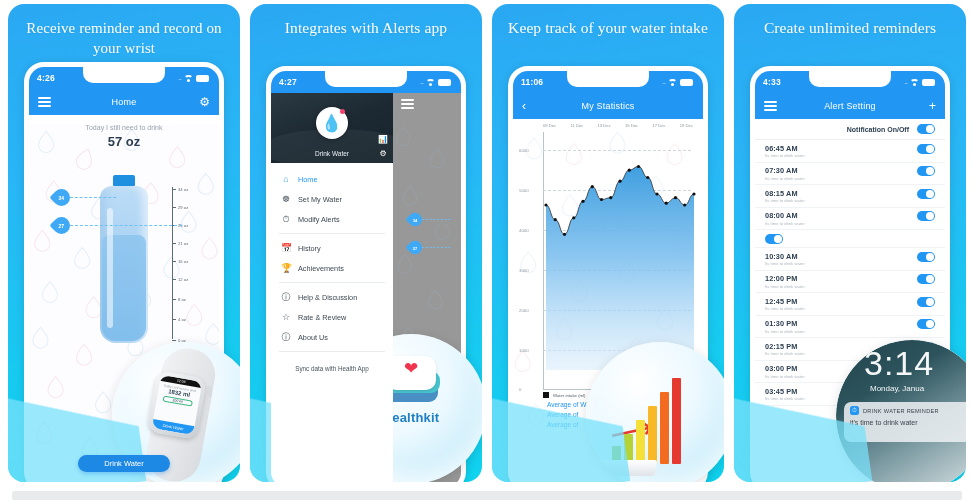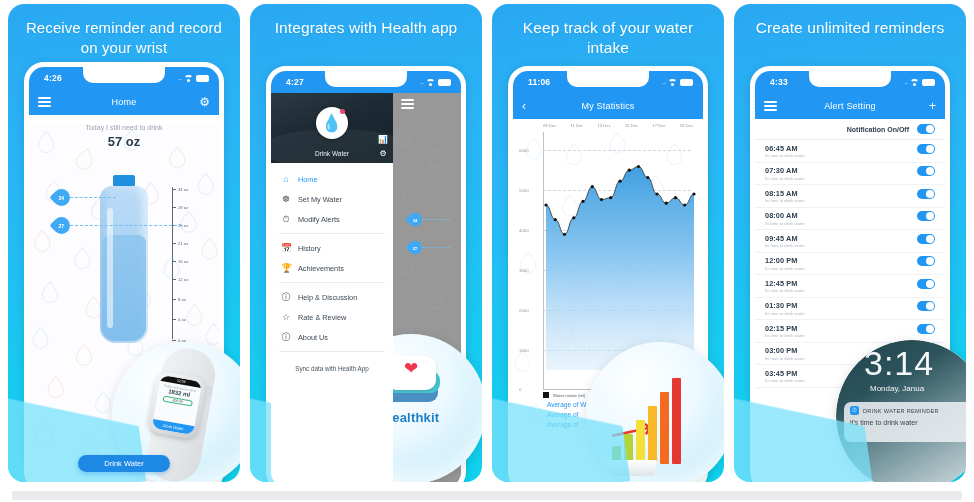--- a/index.html
+++ b/index.html
@@ -20,20 +20,21 @@
   .panel.p2 { left:250px; }
   .panel.p3 { left:492px; }
   .panel.p4 { left:734px; }
 
   .panel-title {
     position:absolute; top:14px; left:10px; right:10px;
     text-align:center; color:#fff;
     font-size:15.5px; font-weight:400; line-height:20px;
     letter-spacing:.1px;
     text-shadow:0 1px 2px rgba(0,0,0,.08);
+    font-family:Liberation Serif, serif;
   }
   .panel.p1 .panel-title { font-size:15px; }
 
   
   .panel::after {
     content:""; position:absolute; left:-20px; bottom:-10px;
     width:150px; height:130px;
     background:linear-gradient(200deg, rgba(255,255,255,0) 40%, rgba(120,225,250,.75) 41%);
     transform:rotate(-8deg);
     pointer-events:none;
@@ -47,21 +48,21 @@
     box-shadow:0 2px 10px rgba(0,0,0,.13);
     overflow:hidden;
   }
   .phone.tall { top:58px; height:430px; }
   .phone.tall2 { top:62px; height:426px; }
 
   .statusbar {
     position:relative; height:22px; background:#2196f3; color:#fff;
     font-size:8.5px; display:flex; align-items:center;
   }
-  .statusbar .st-time { margin-left:15px; font-weight:700; letter-spacing:.2px; }
+  .statusbar .st-time { margin-left:8px; font-weight:700; letter-spacing:.2px; }
   .statusbar .st-right { margin-left:auto; margin-right:10px; display:flex; align-items:center; gap:3px; }
   .notch {
     position:absolute; left:50%; transform:translateX(-50%); top:0;
     width:82px; height:16px; background:#fff;
     border-bottom-left-radius:10px; border-bottom-right-radius:10px;
   }
   .wifi { width:9px; height:7px; position:relative; }
   .wifi::before{
     content:""; position:absolute; inset:0;
     border:2px solid #fff; border-bottom-color:transparent;
@@ -430,21 +431,21 @@
             <div class="wbox">200 ml</div>
             <div class="wbtn">Drink Water</div>
           </div>
         </div>
         <div class="crown"></div>
       </div>
     </div>
   </div>
 
   <div class="panel p2">
-    <div class="panel-title">Integrates with Health app</div>
+    <div class="panel-title">Integrates with Alerts app</div>
 
     <div class="phone tall2">
       <div class="statusbar">
         <span class="st-time">4:27</span>
         <div class="notch"></div>
         <span class="st-right">
           <span class="sig">....</span>
           <span class="wifi"></span>
           <span class="batt"></span>
         </span>
@@ -735,22 +736,25 @@
               <div class="toggle"></div>
             </div>
             <div class="alarm-row">
               <div class="al-txt">
                 <div class="al-time">08:00 AM</div>
                 <div class="al-sub">Its time to drink water</div>
               </div>
               <div class="toggle"></div>
             </div>
             <div class="alarm-row">
-              <div class="al-txt">
-                <div class="al-time">09:45 AM</div>
+              <div class="toggle"></div>
+            </div>
+            <div class="alarm-row">
+              <div class="al-txt">
+                <div class="al-time">10:30 AM</div>
                 <div class="al-sub">Its time to drink water</div>
               </div>
               <div class="toggle"></div>
             </div>
             <div class="alarm-row">
               <div class="al-txt">
                 <div class="al-time">12:00 PM</div>
                 <div class="al-sub">Its time to drink water</div>
               </div>
               <div class="toggle"></div>

